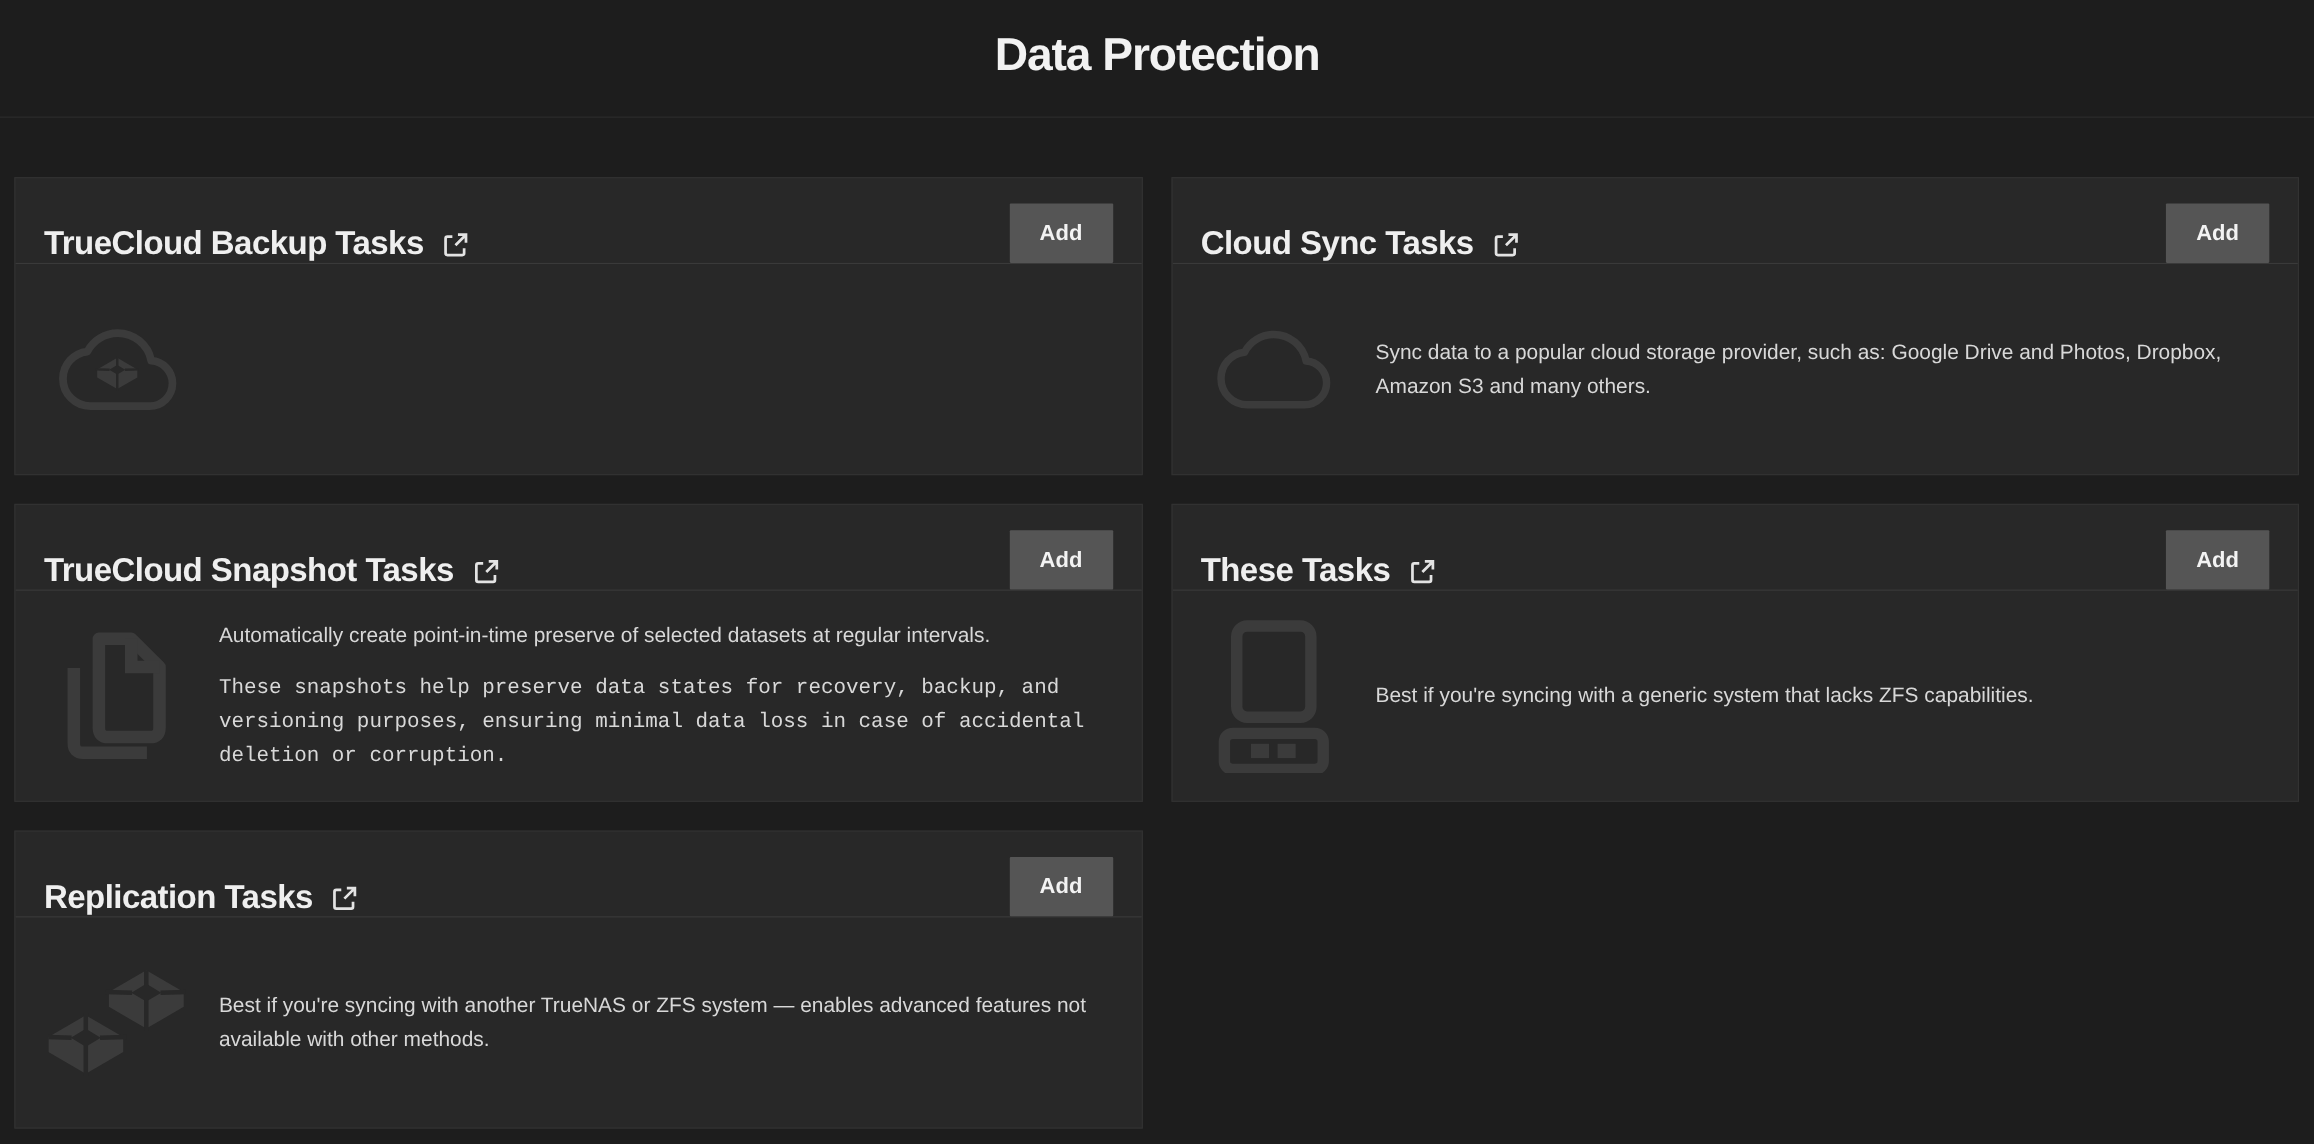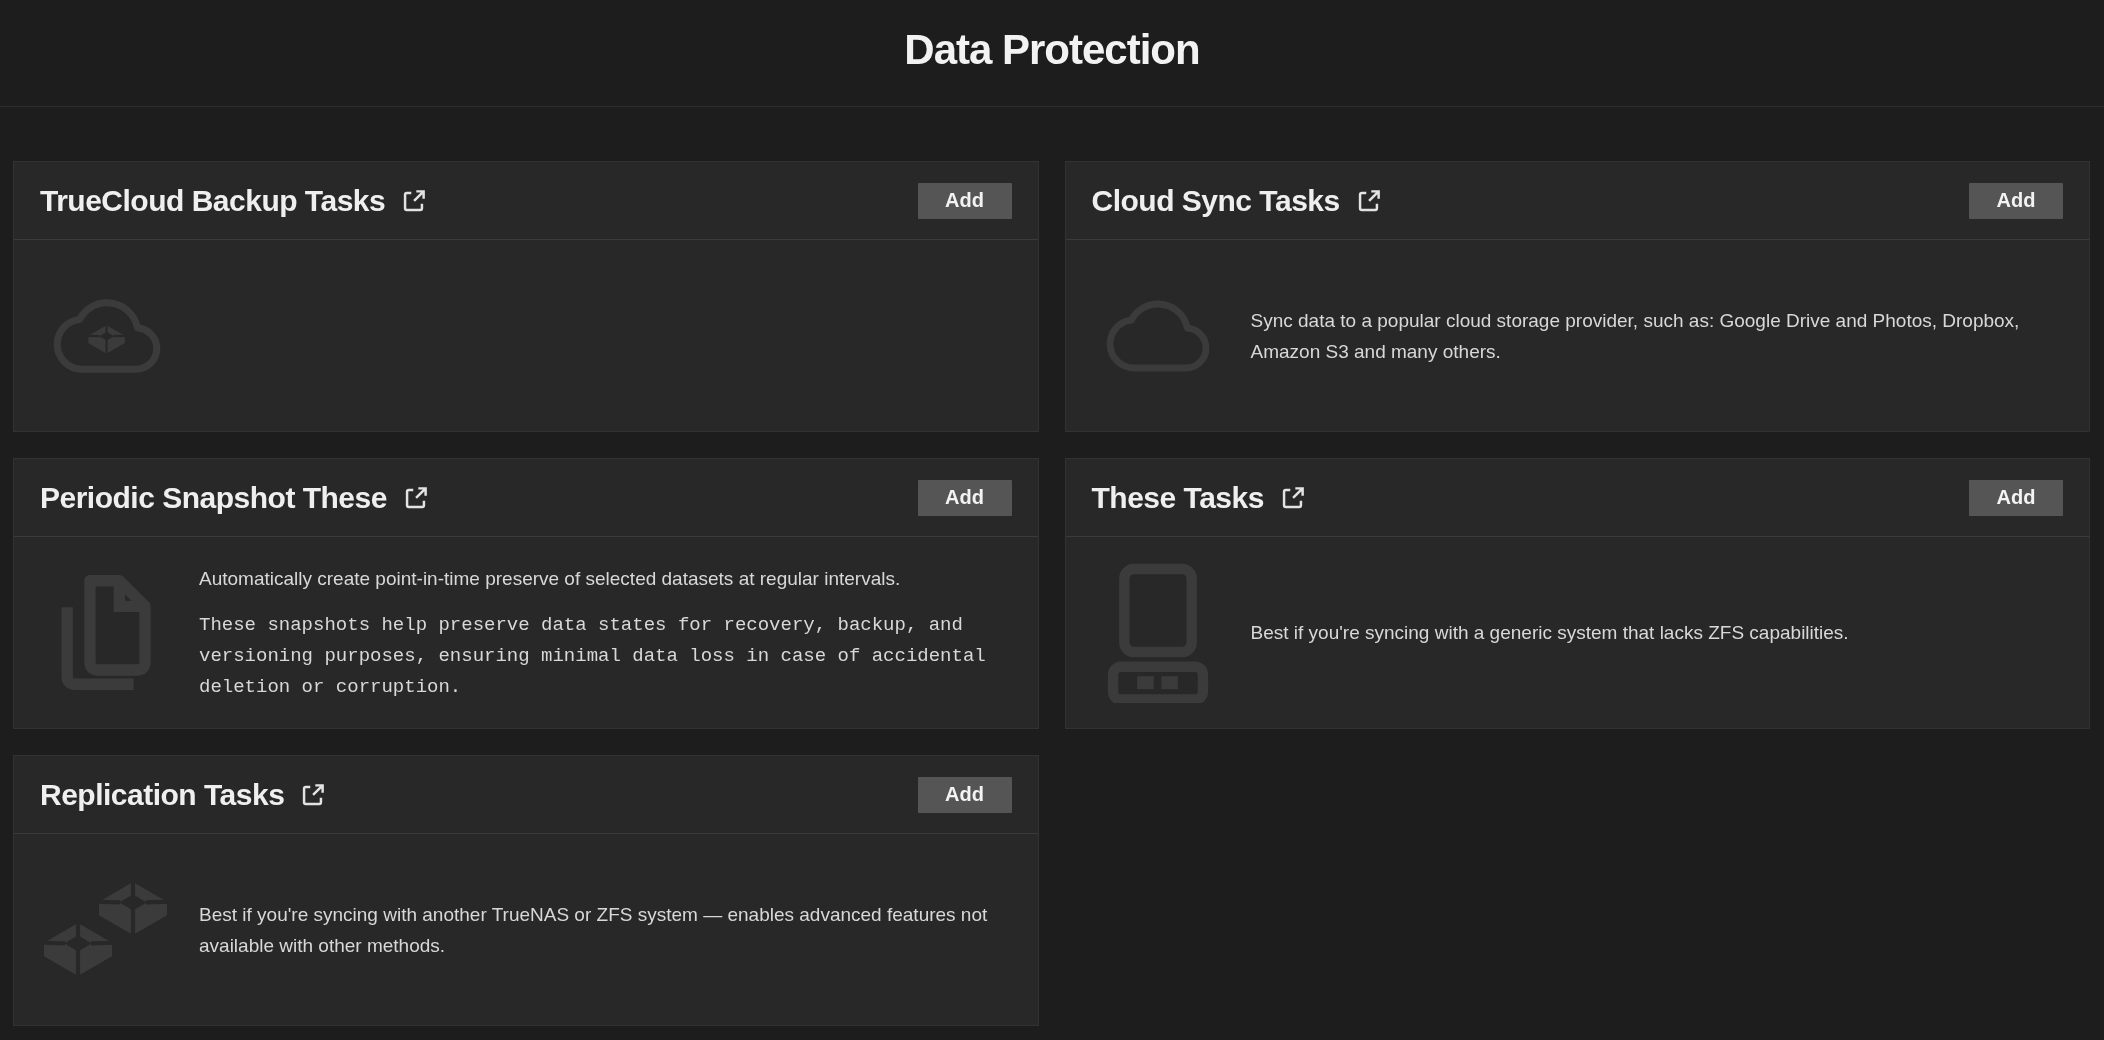--- a/index.html
+++ b/index.html
@@ -31,35 +31,35 @@
     gap:26px;
   }
   .card {
     background:#282828;
     border:1px solid #323232;
     display:flex; flex-direction:column;
     overflow:hidden;
   }
   .card-header {
     flex:0 0 78px; height:78px;
-    display:flex; align-items:center;
+    display:flex; align-items:flex-end;
     padding:0 26px;
     border-bottom:1px solid #3a3a3a;
   }
   .card-title {
     display:flex; align-items:center; gap:15px;
     margin:0;
     font-size:30px; font-weight:bold; letter-spacing:-0.5px;
     color:#efefef;
     cursor:pointer;
   }
   .open-icon { width:27px; height:27px; color:#e3e3e3; margin-top:2px; }
   .add-btn {
     margin-left:auto;
-    width:94px; height:36px;
+    width:94px; height:54px;
     background:#555555; color:#f3f3f3;
     border:none; border-radius:1px;
     font-family:inherit; font-size:20px; font-weight:600;
     cursor:pointer;
   }
   .card-body {
     flex:1; min-height:0;
     display:flex; align-items:center;
     padding:0 28px 0 30px;
   }
@@ -167,21 +167,21 @@
       </div>
       <div class="card-text">
           <p>Sync data to a popular cloud storage provider, such as: Google Drive and Photos, Dropbox, Amazon S3 and many others.</p>
         </div>
     </div>
   </section>
 
   <section class="card">
     <header class="card-header">
       <h2 class="card-title">
-        <span class="card-title-text">Periodic Snapshot These</span>
+        <span class="card-title-text">TrueCloud Snapshot Tasks</span>
         <svg class="open-icon" viewBox="0 0 24 24">
           <path d="M10 4.5 H6 Q4.5 4.5 4.5 6 V18 Q4.5 19.5 6 19.5 H18 Q19.5 19.5 19.5 18 V14" fill="none" stroke="currentColor" stroke-width="2.2"></path>
           <path d="M12.5 11.5 L21 3 M14.5 3 H21 V9.5" fill="none" stroke="currentColor" stroke-width="2.2"></path>
         </svg>
       </h2>
       <button class="add-btn">Add</button>
     </header>
     <div class="card-body">
       <div class="icon-box">
         <svg class="card-icon-svg" width="114" height="124">

